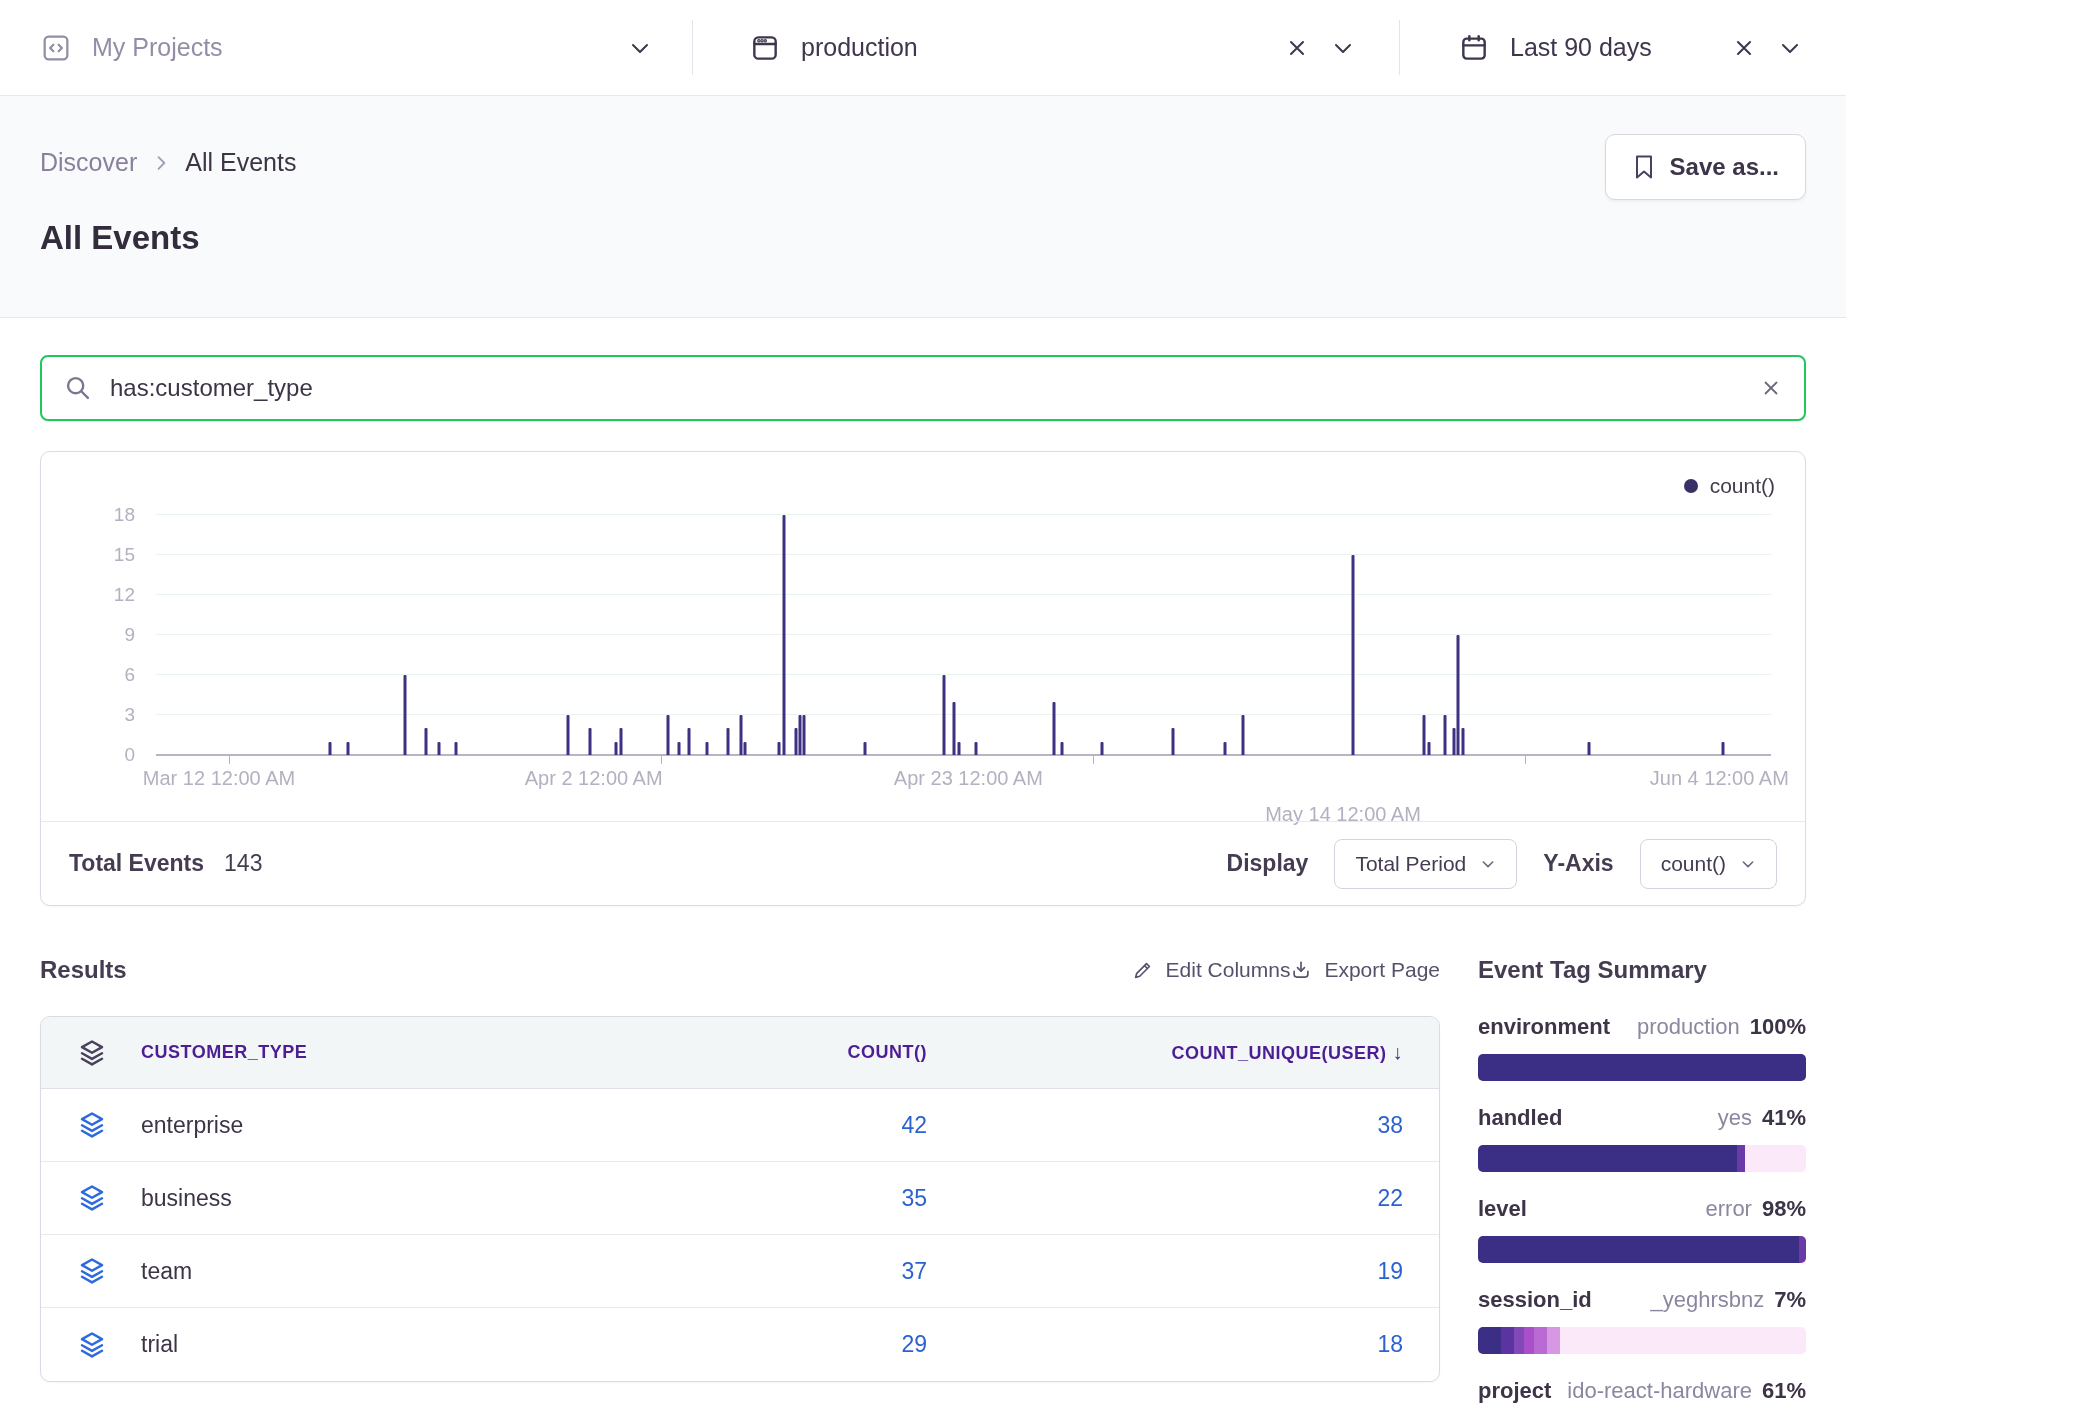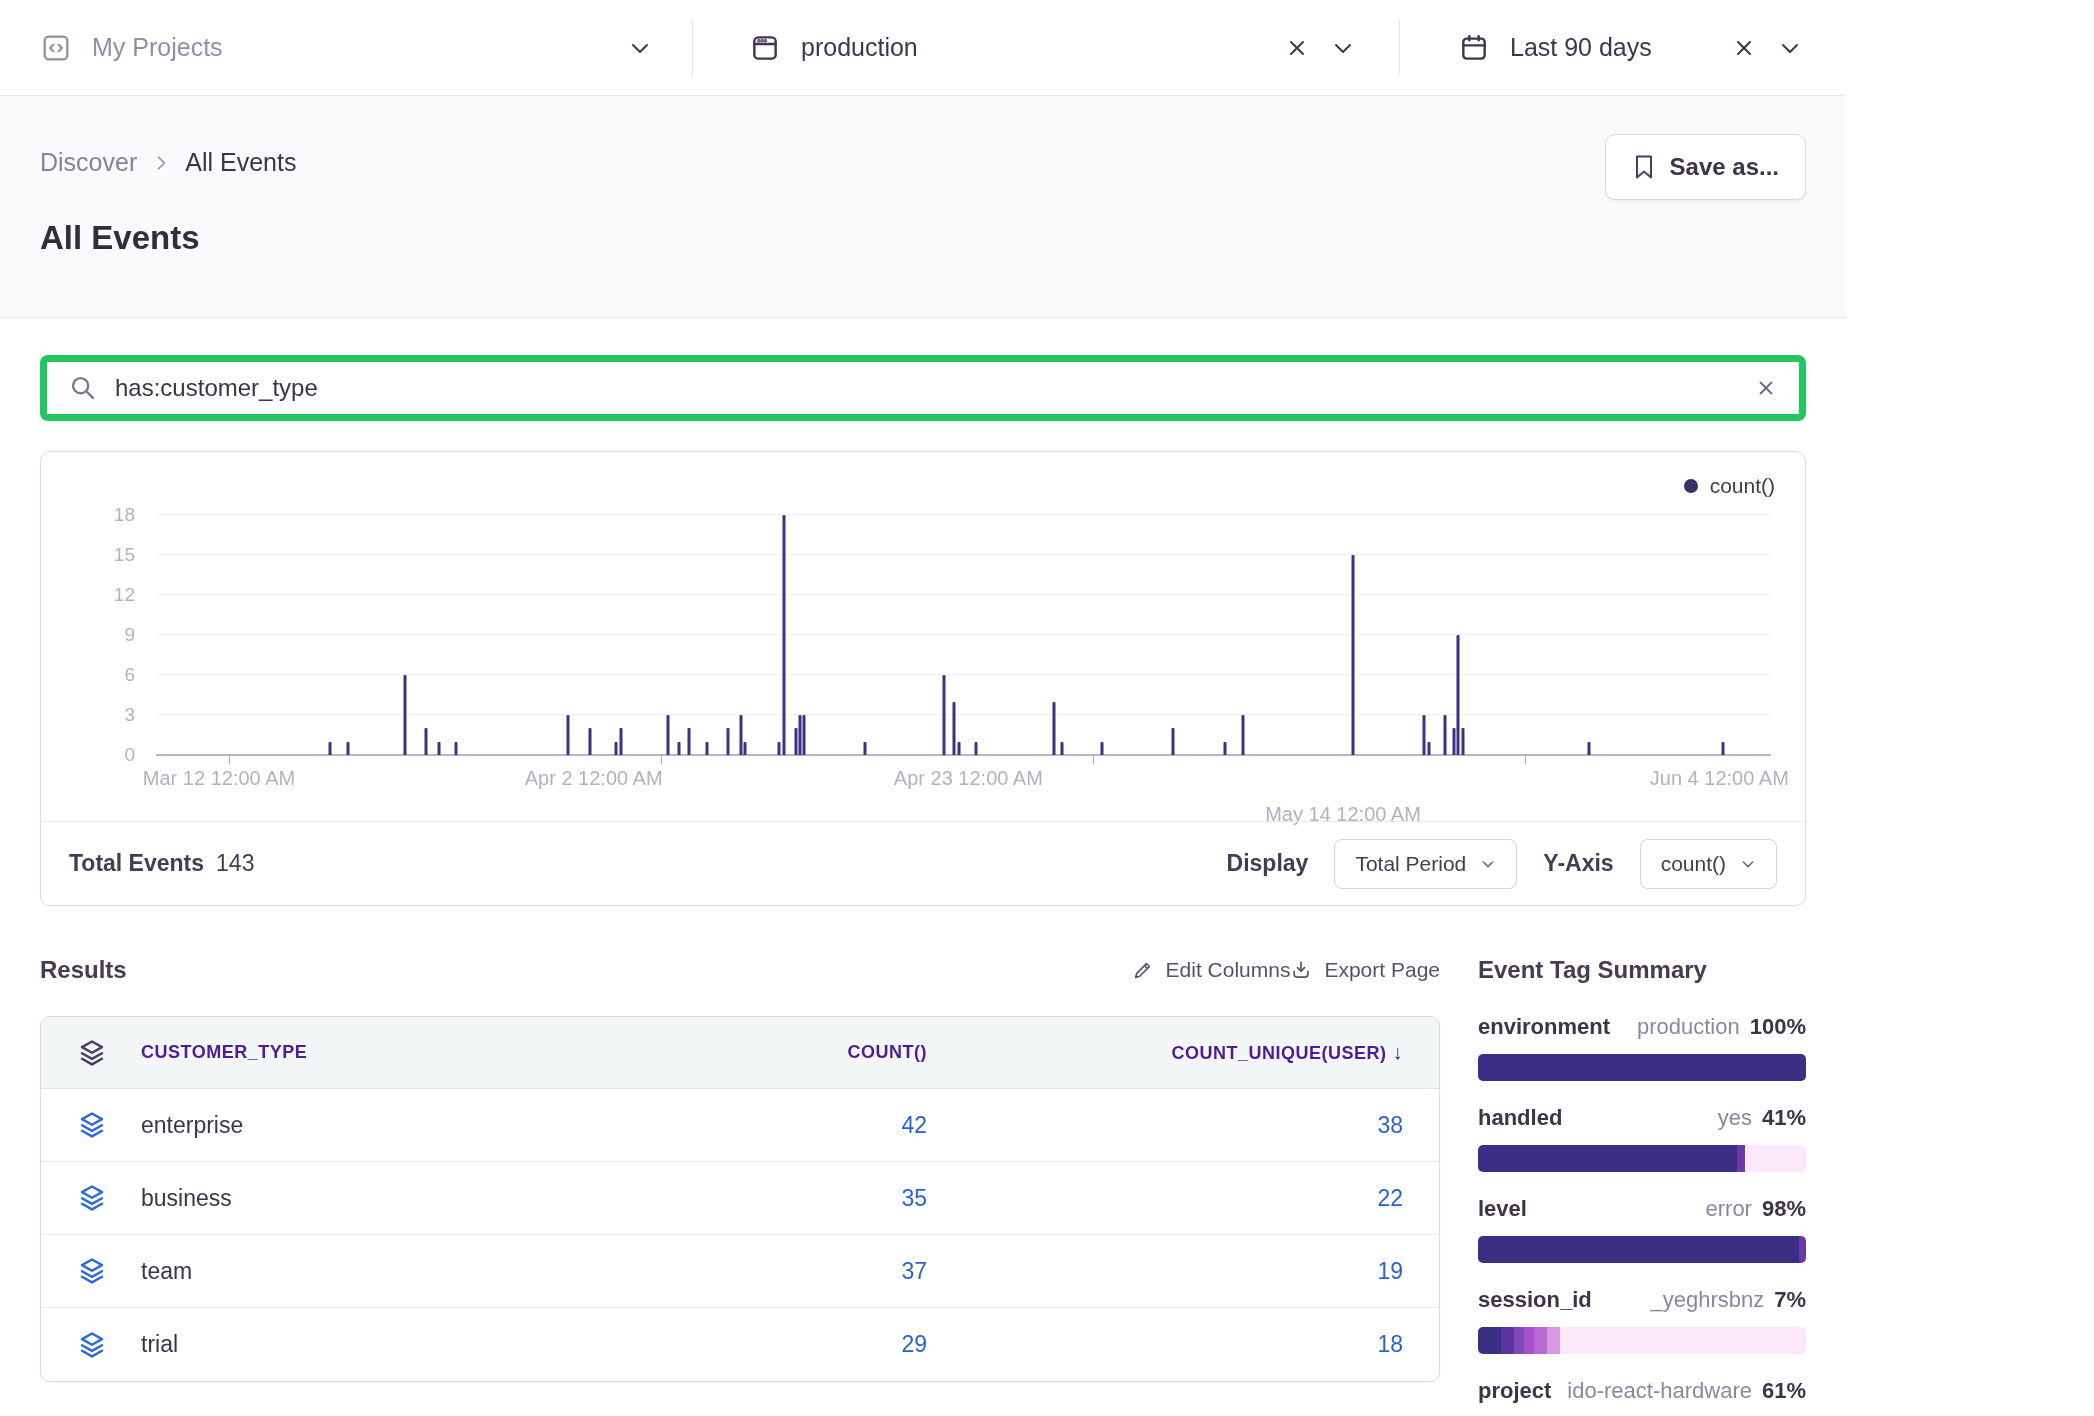--- a/index.html
+++ b/index.html
@@ -28,21 +28,21 @@
   .crumb-sep { width:20px; height:20px; color:#a49cb3; }
   .crumb-current { color:#3d3447; }
   .page-title { margin-top:42px; font-size:33px; font-weight:600; color:#332c3c; }
   .save-btn { position:absolute; right:40px; top:38px; display:flex; align-items:center; gap:14px;
     background:#fff; border:1px solid #dad6e2; border-radius:10px; padding:18px 26px;
     font-size:24px; font-weight:700; color:#3d3447; cursor:pointer; box-shadow:0 2px 3px rgba(40,30,60,.05); }
   .save-btn .bm { width:24px; height:26px; color:#4a4160; }
 
   
   .content { padding:0 40px; }
-  .searchbar { margin-top:37px; height:66px; border:7px solid #22c55e; border-radius:8px; background:#fff;
+  .searchbar { margin-top:37px; height:66px; border:2px solid #22c55e; border-radius:8px; background:#fff;
     display:flex; align-items:center; padding:13px 22px; box-shadow:0 1px 2px rgba(40,30,60,.04); }
   .searchbar .mag { width:28px; height:28px; color:#7d7590; margin-right:18px; }
   .search-text { font-size:24px; color:#3d3447; flex:1; }
   .searchbar .clear { width:22px; height:22px; color:#6f6880; cursor:pointer; }
 
   
   .chart-card { position:relative; margin-top:30px; height:455px; border:1px solid #ddd9e5; border-radius:10px;
     background:#fff; box-shadow:0 1px 2px rgba(40,30,60,.04); }
   .legend { position:absolute; top:22px; right:30px; display:flex; align-items:center; gap:12px; }
   .legend-dot { width:14px; height:14px; border-radius:50%; background:#393165; }
@@ -52,21 +52,21 @@
   .axis-line { position:absolute; left:0; right:0; bottom:-1px; height:2px; background:#b7b4c4; }
   .spike { position:absolute; bottom:0; width:3px; background:#3c3182; border-radius:1px 1px 0 0; transform:translateX(-50%); }
   .ylabels { position:absolute; left:24px; top:63px; height:240px; width:70px; }
   .ylab { position:absolute; right:0; transform:translateY(50%); font-size:19px; color:#b3b0c1; }
   .xlabels { position:absolute; left:115px; right:34px; top:315px; height:30px; }
   .xlab { position:absolute; transform:translateX(-50%); font-size:20px; color:#b3b0c1; white-space:nowrap; }
   .xtick { position:absolute; top:303px; width:1px; height:9px; background:#b7b4c4; }
   .chart-footer { position:absolute; left:0; right:0; bottom:0; height:84px; border-top:1px solid #eae7ef;
     display:flex; align-items:center; padding:0 28px; }
   .tf-label { font-size:23px; font-weight:700; color:#453c52; }
-  .tf-value { font-size:23px; color:#453c52; margin-left:12px; }
+  .tf-value { font-size:23px; color:#453c52; margin-left:20px; }
   .tf-right { margin-left:auto; display:flex; align-items:center; gap:26px; }
   .dd-btn { display:flex; align-items:center; gap:14px; border:1px solid #d6d2de; border-radius:8px; background:#fff;
     padding:12px 20px; font-size:21px; color:#453c52; cursor:pointer; }
   .dd-chev { width:16px; height:16px; color:#6f6880; }
 
   
   .bottom { display:flex; margin-top:44px; align-items:flex-start; }
   .left-col { width:1400px; flex:0 0 auto; }
   .right-col { flex:1; margin-left:38px; }
 

